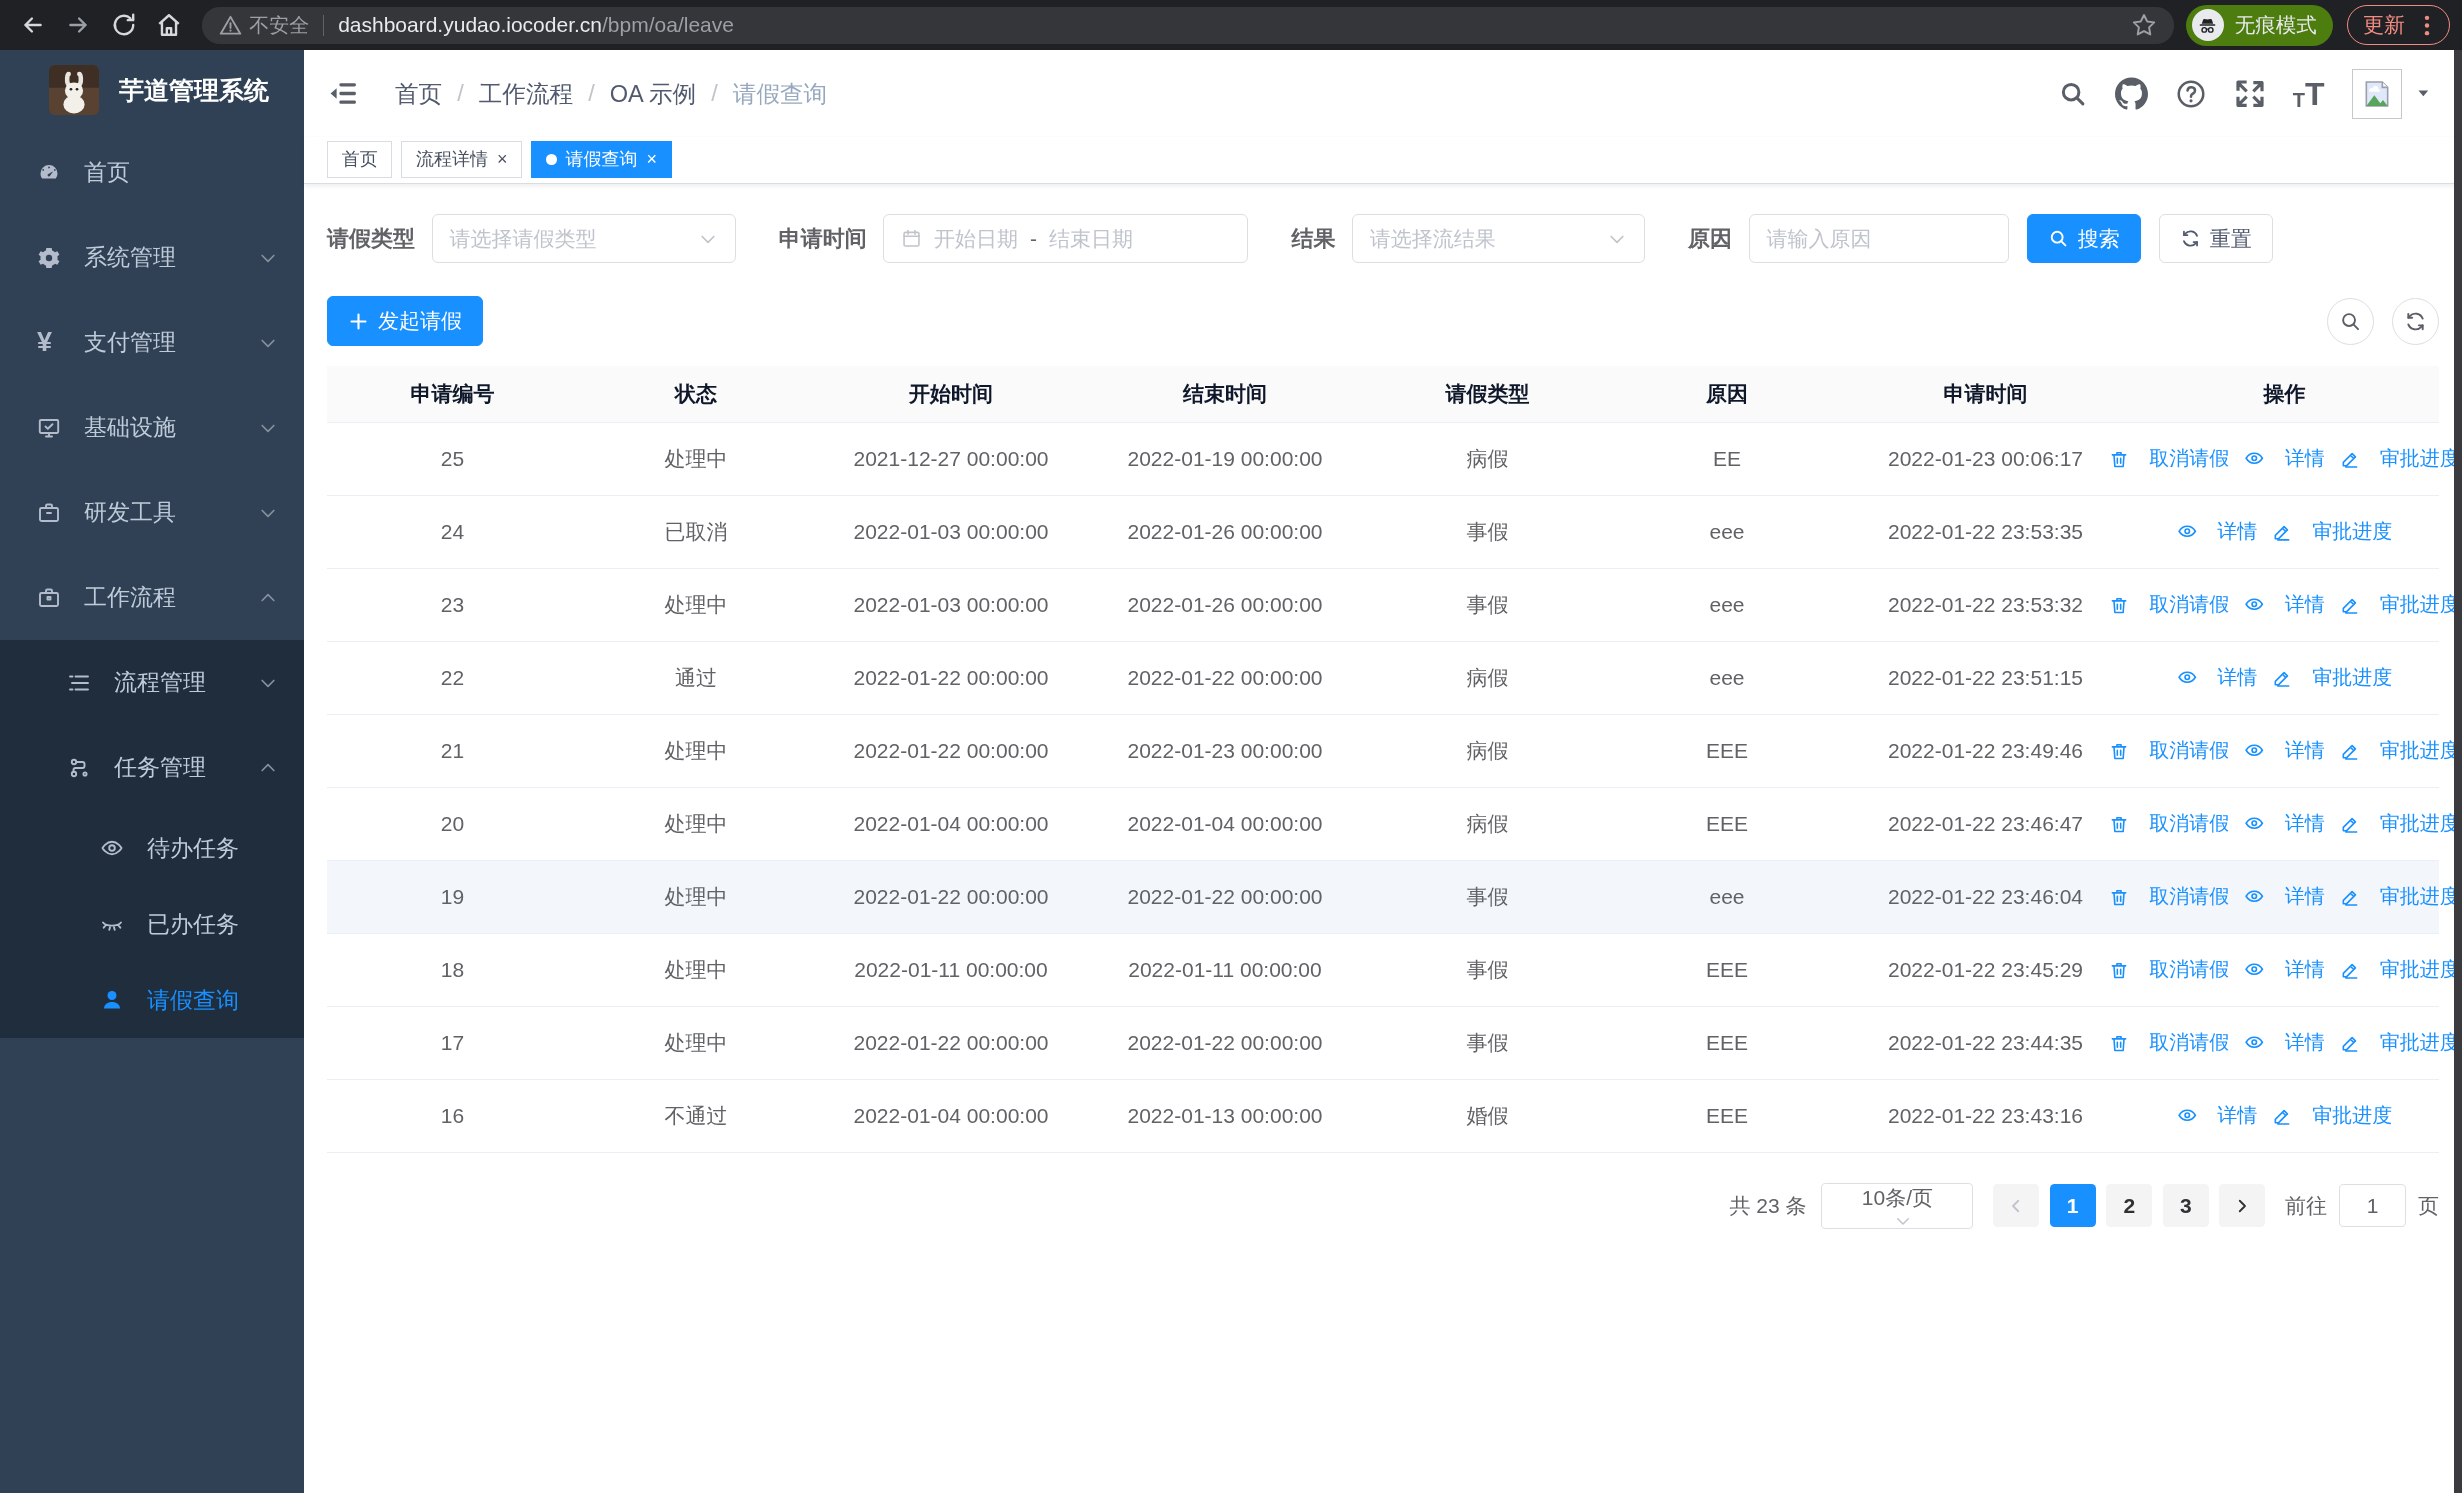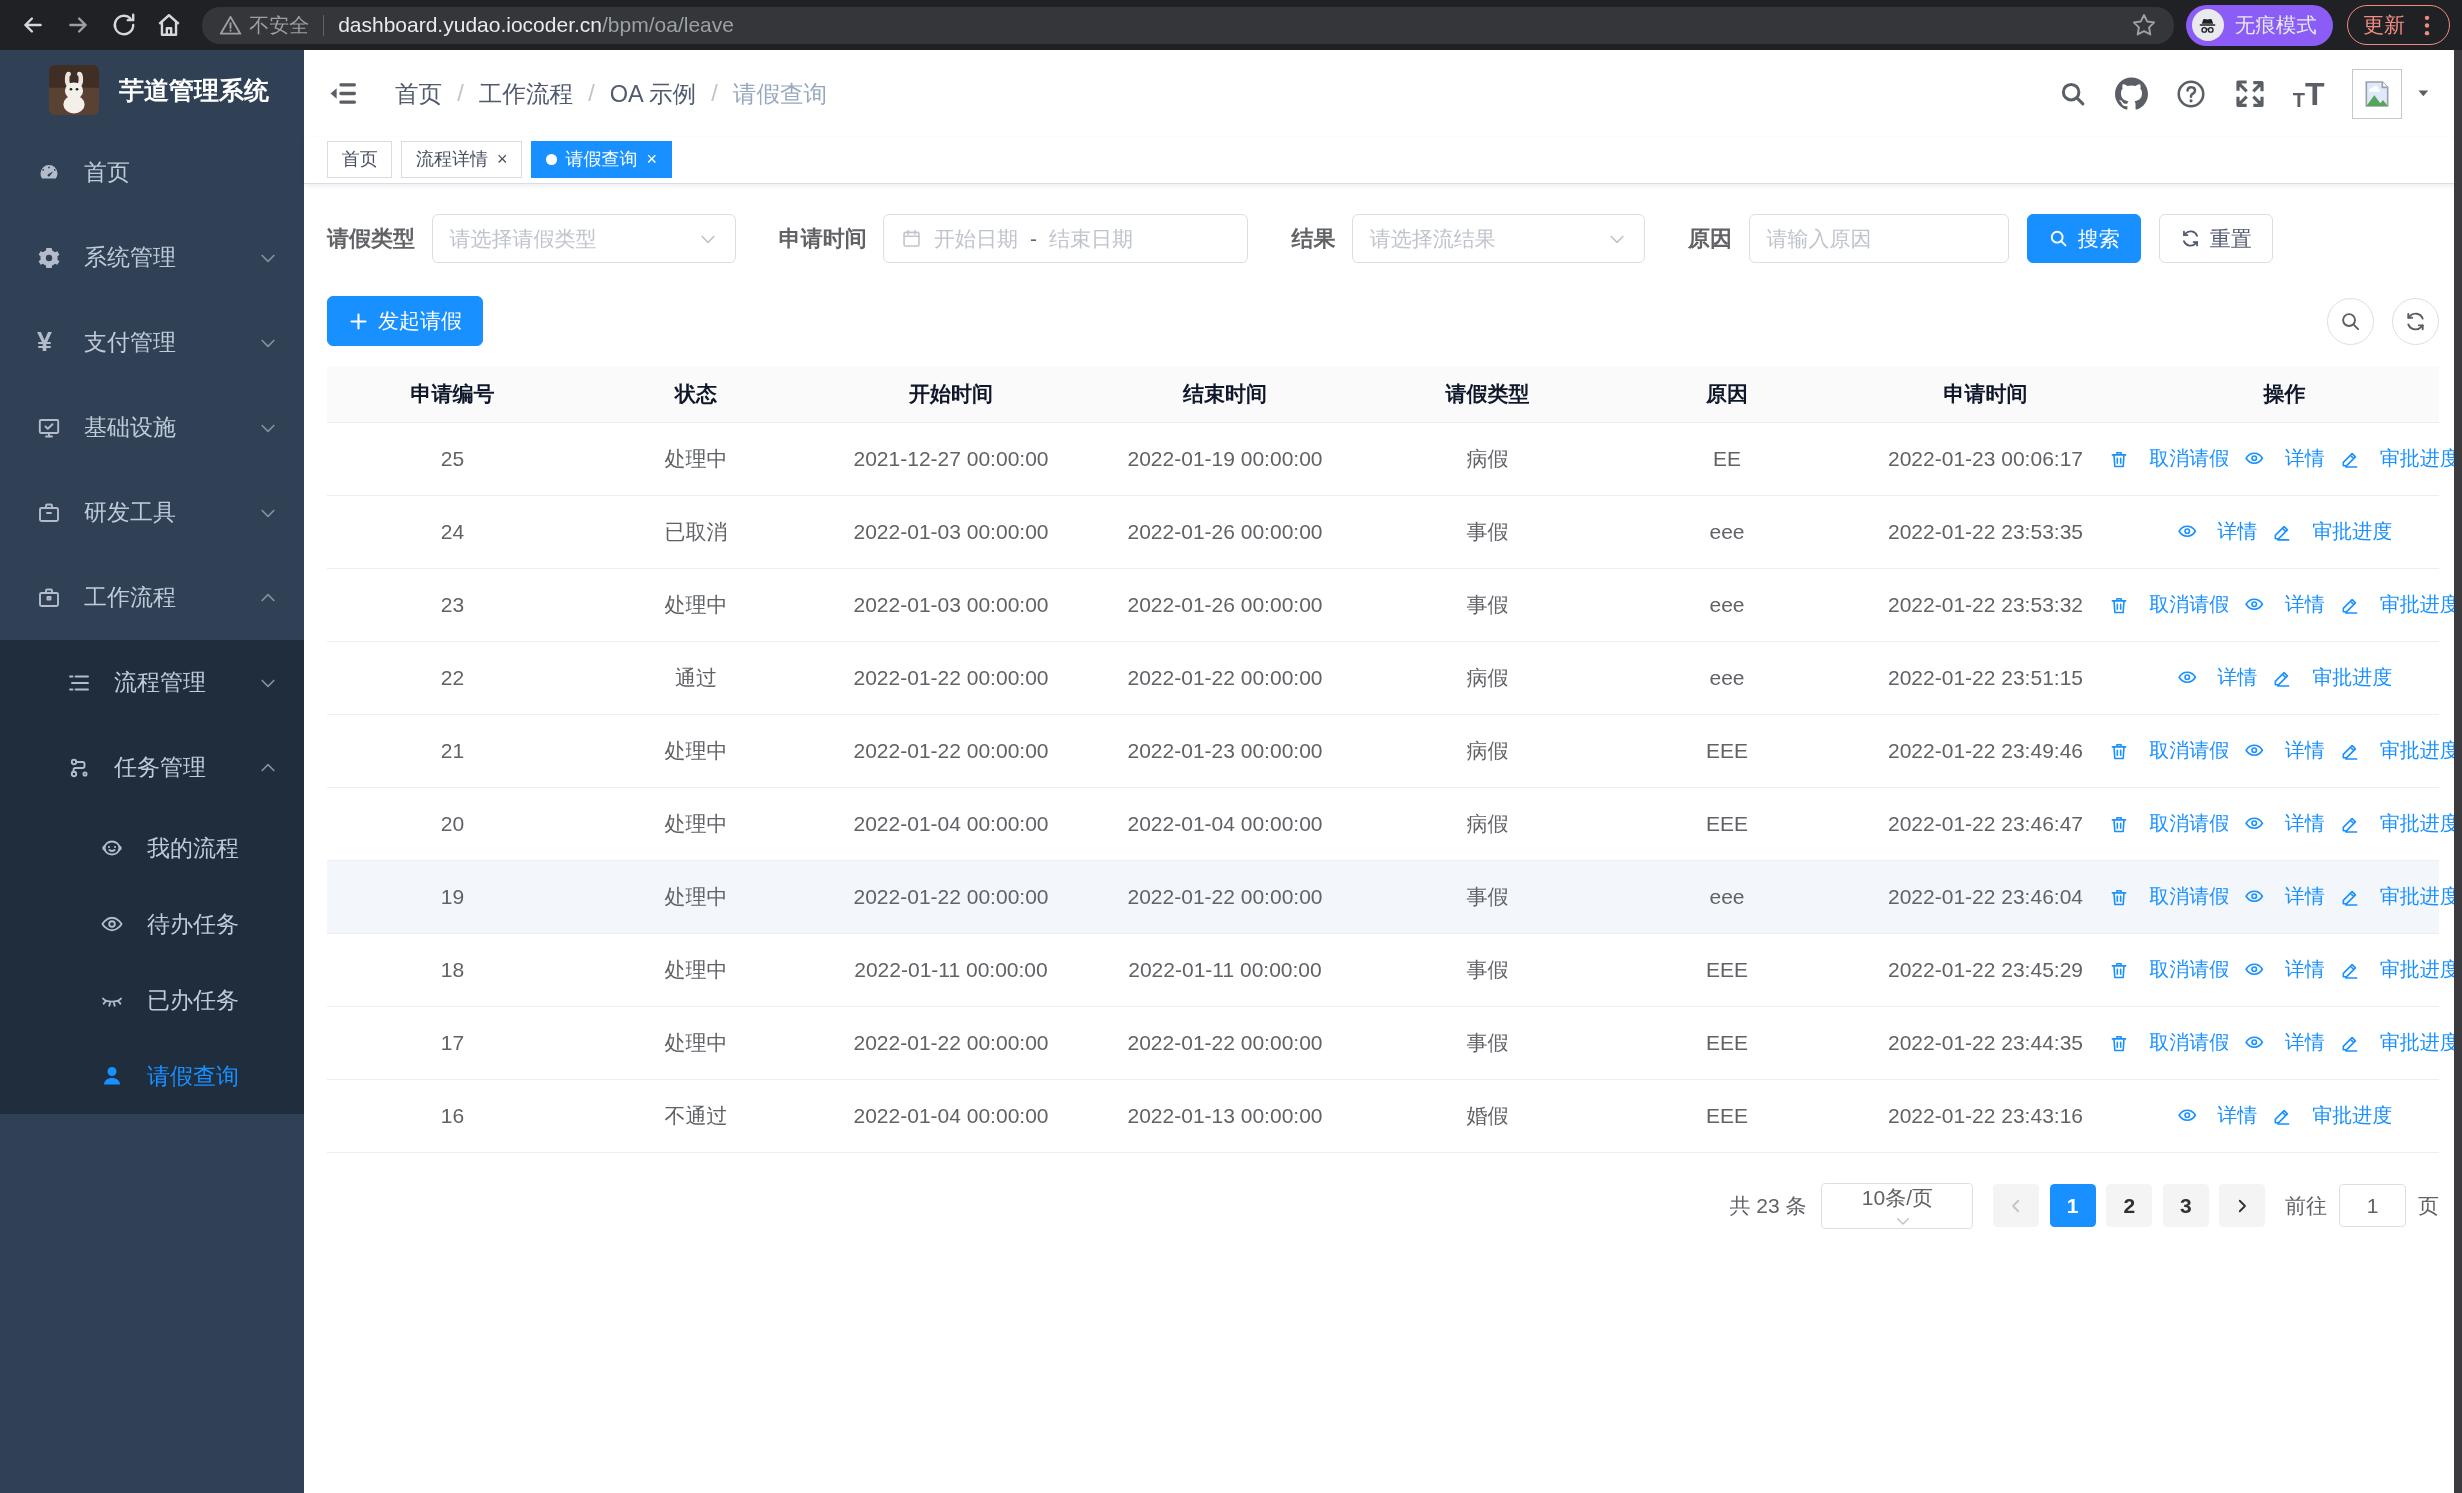--- a/index.html
+++ b/index.html
@@ -13,21 +13,21 @@
 
   
   .browser-bar { height:50px; background:#202124; display:flex; align-items:center; padding:0 12px; gap:4.6px; }
   .nav-btn { width:41px; height:41px; display:flex; align-items:center; justify-content:center; color:#d5d8dc; flex-shrink:0; }
   .url-pill { flex:1; height:37px; background:#35363a; border-radius:18px; display:flex; align-items:center; padding:0 16.7px; margin:0 7.6px; min-width:0; }
   .security { display:flex; align-items:center; gap:7.6px; color:#9aa0a6; font-size:20px; white-space:nowrap; }
   .url-divider { width:1.5px; height:21px; background:#5f6368; margin:0 13.7px; }
   .url-text { font-size:21px; color:#e8eaed; white-space:nowrap; overflow:hidden; }
   .url-text .path { color:#9aa0a6; }
   .star { margin-left:auto; color:#9aa0a6; }
-  .incognito-chip { height:41px; border-radius:20.5px; background:#8b5cf6; display:flex; align-items:center; gap:11px; padding:0 16.7px 0 6px; color:#e8eaed; font-size:20.5px; white-space:nowrap; flex-shrink:0; }
+  .incognito-chip { height:41px; border-radius:20.5px; background:#4d7c0f; display:flex; align-items:center; gap:11px; padding:0 16.7px 0 6px; color:#e8eaed; font-size:20.5px; white-space:nowrap; flex-shrink:0; }
   .incog-circle { width:32px; height:32px; border-radius:50%; background:#e8eaed; display:flex; align-items:center; justify-content:center; color:#202124; }
   .update-pill { height:40px; border-radius:20px; border:1.5px solid #f28b82; color:#f28b82; display:flex; align-items:center; gap:12px; padding:0 12px 0 15px; font-size:21px; margin-left:9px; white-space:nowrap; flex-shrink:0; }
 
   
   .app { display:flex; height:1443px; }
 
   
   .sidebar { width:304px; background:#304156; color:#bfcbd9; flex-shrink:0; overflow:hidden; }
   .logo-row { height:80px; display:flex; align-items:center; padding-left:49px; gap:20px; }
   .logo-img { width:50px; height:50px; border-radius:6px; overflow:hidden; flex-shrink:0; }
@@ -284,30 +284,20 @@
                 <circle cx="7" cy="18" r="2.2"></circle>
                 <circle cx="18" cy="18" r="1.6"></circle>
               </svg>
             </span>
     <span class="mi-label">任务管理</span>
     <span class="chev">
               <svg width="20" height="20" viewBox="0 0 24 24" fill="none" stroke="currentColor" stroke-width="2" stroke-linecap="round" stroke-linejoin="round">
                 <path d="M5 15l7-7 7 7"></path>
               </svg>
             </span>
-  </div>
-          <div class="menu-item l3">
-    <span class="mi-icon">
-              <svg width="24" height="24" viewBox="0 0 24 24" fill="none" stroke="currentColor" stroke-width="1.9" stroke-linecap="round" stroke-linejoin="round">
-                <ellipse cx="12" cy="12" rx="7.5" ry="6.5"></ellipse>
-                <path d="M4.5 10.5C3 10.5 3 13.5 4.5 13.5M19.5 10.5c1.5 0 1.5 3 0 3M9 11h.02M15 11h.02M9.5 14c1.5 1.2 3.5 1.2 5 0" stroke-width="2.1"></path>
-              </svg>
-            </span>
-    <span class="mi-label">我的流程</span>
-
   </div>
           <div class="menu-item l3">
     <span class="mi-icon">
               <svg width="24" height="24" viewBox="0 0 24 24" fill="none" stroke="currentColor" stroke-width="1.9" stroke-linecap="round" stroke-linejoin="round">
                 <path d="M2.5 12S6 5.8 12 5.8 21.5 12 21.5 12 18 18.2 12 18.2 2.5 12 2.5 12z"></path>
                 <circle cx="12" cy="12" r="2.8"></circle>
               </svg>
             </span>
     <span class="mi-label">待办任务</span>
 

